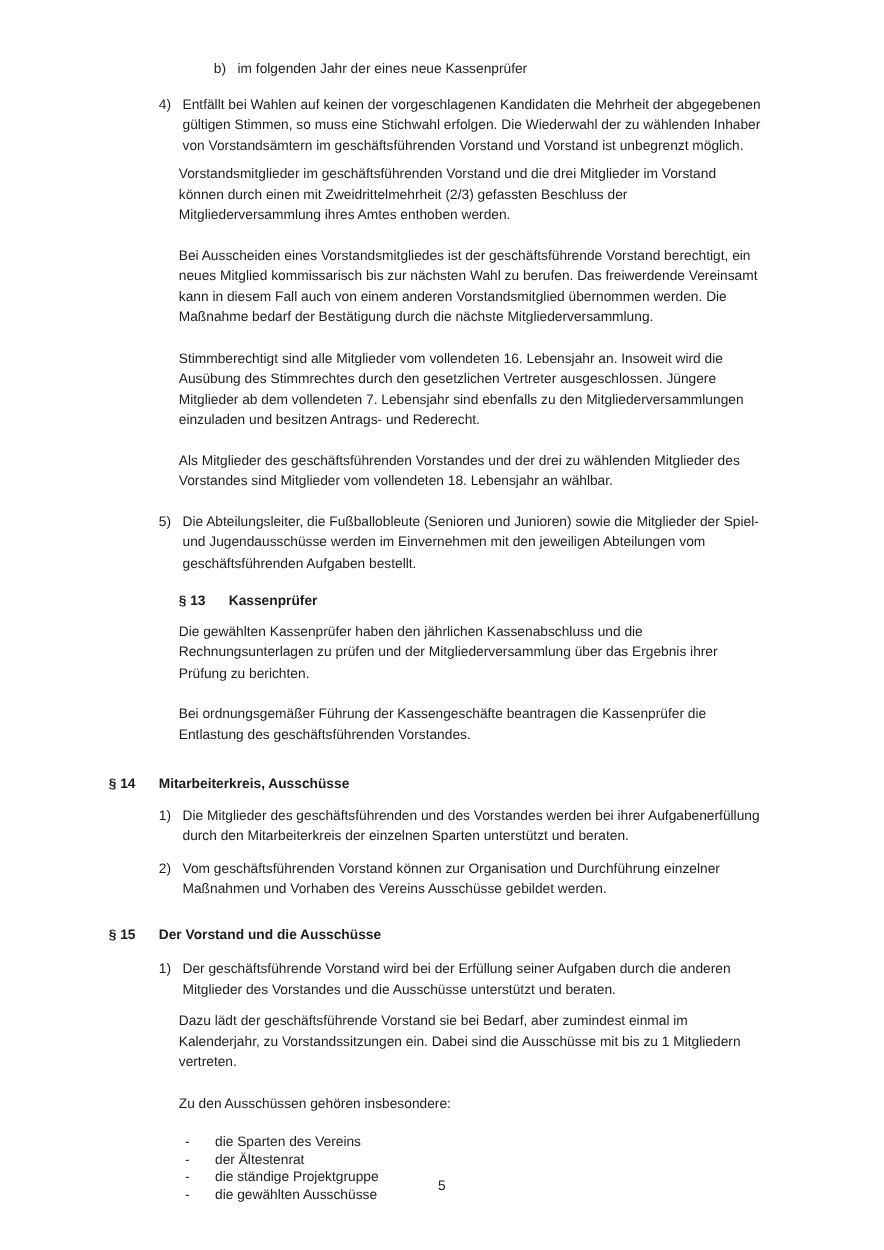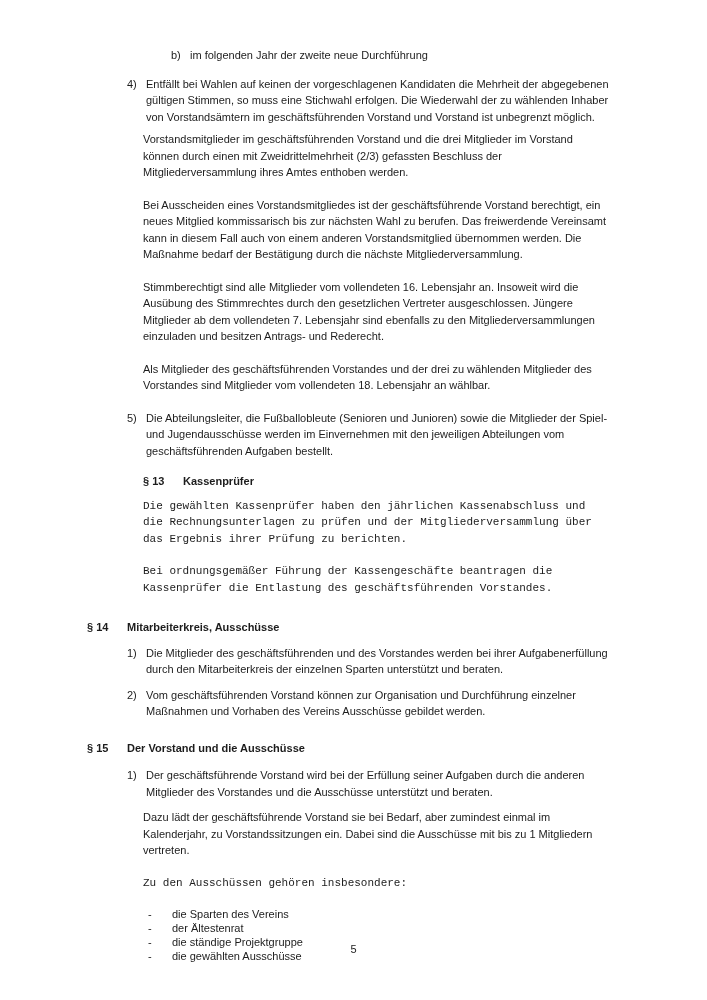--- a/index.html
+++ b/index.html
@@ -38,33 +38,33 @@
     position: absolute;
     top: 941px;
     left: 0;
     width: 100%;
     text-align: center;
   }
 
   
   .mt47 { margin-top: 47px; }  .mt12 { margin-top: 12px; }
   .mt6  { margin-top: 6px;  }  .mt7  { margin-top: 7px;  }
-  .mt8  { margin-top: 8px; font-family: Liberation Mono, monospace;  }  .mt9  { margin-top: 9px;  }
+  .mt8  { margin-top: 8px;  }  .mt9  { margin-top: 9px;  }
   .mt11 { margin-top: 11px; }  .mt14 { margin-top: 14px; margin-left: 16px; }
   .mt20 { margin-top: 20px; align-items: center; }  .mt23 { margin-top: 23px; }
 </style>
 </head>
 <body>
 
 <div class="page">
   <div class="content">
 
     <div class="hang sub-item mt47">
       <span class="marker">b)</span>
-      <span class="txt">im folgenden Jahr der zweite neue Durchführung</span>
+      <span class="txt">im folgenden Jahr der eines neue Kassenprüfer</span>
     </div>
 
     <div class="hang mt12">
       <span class="marker">4)</span>
       <span class="txt">Entfällt bei Wahlen auf keinen der vorgeschlagenen Kandidaten die Mehrheit der abgegebenen gültigen Stimmen, so muss eine Stichwahl erfolgen. Die Wiederwahl der zu wählenden Inhaber von Vorstandsämtern im geschäftsführenden Vorstand und Vorstand ist unbegrenzt möglich.</span>
     </div>
 
     <p class="para mt6">Vorstandsmitglieder im geschäftsführenden Vorstand und die drei Mitglieder im Vorstand können durch einen mit Zweidrittelmehrheit (2/3) gefassten Beschluss der Mitgliederversammlung ihres Amtes enthoben werden.</p>
     <p class="para mt7">Bei Ausscheiden eines Vorstandsmitgliedes ist der geschäftsführende Vorstand berechtigt, ein neues Mitglied kommissarisch bis zur nächsten Wahl zu berufen. Das freiwerdende Vereinsamt kann in diesem Fall auch von einem anderen Vorstandsmitglied übernommen werden. Die Maßnahme bedarf der Bestätigung durch die nächste Mitgliederversammlung.</p>
     <p class="para mt6">Stimmberechtigt sind alle Mitglieder vom vollendeten 16. Lebensjahr an. Insoweit wird die Ausübung des Stimmrechtes durch den gesetzlichen Vertreter ausgeschlossen. Jüngere Mitglieder ab dem vollendeten 7. Lebensjahr sind ebenfalls zu den Mitgliederversammlungen einzuladen und besitzen Antrags- und Rederecht.</p>

